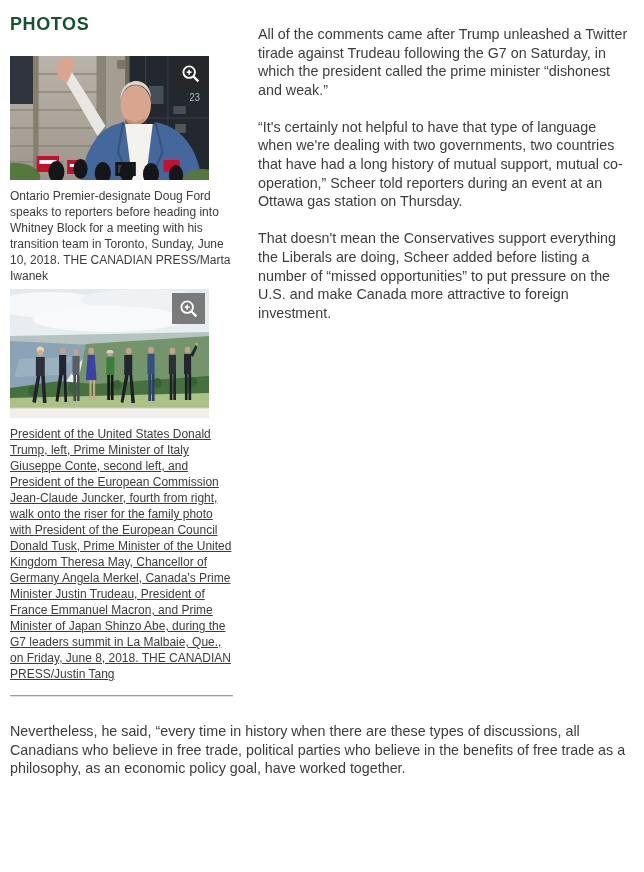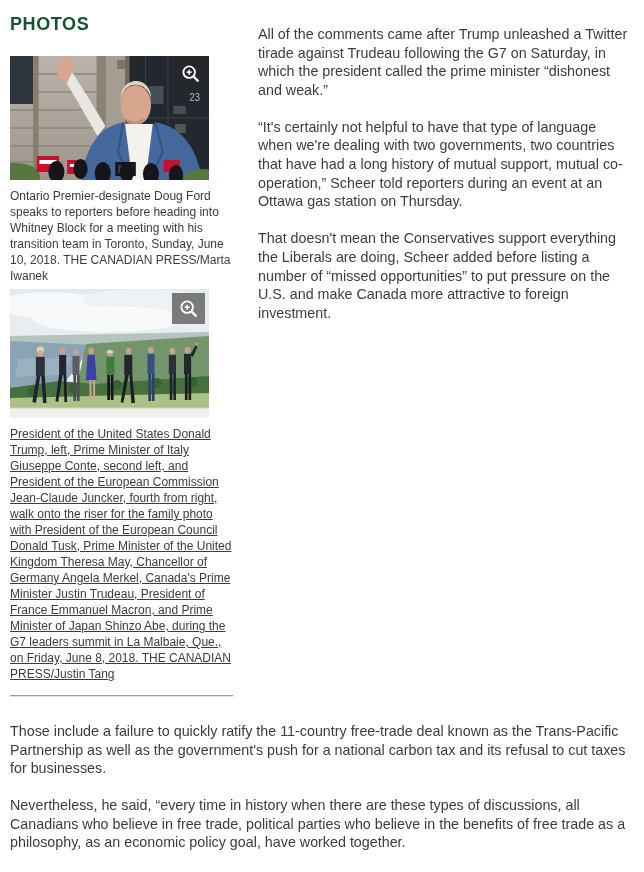--- a/index.html
+++ b/index.html
@@ -240,15 +240,14 @@
   </aside>
 
   <div class="article-col">
     <p>All of the comments came after Trump unleashed a Twitter tirade against Trudeau following the G7 on Saturday, in which the president called the prime minister “dishonest and weak.”</p>
     <p>“It's certainly not helpful to have that type of language when we're dealing with two governments, two countries that have had a long history of mutual support, mutual co-operation,” Scheer told reporters during an event at an Ottawa gas station on Thursday.</p>
     <p>That doesn't mean the Conservatives support everything the Liberals are doing, Scheer added before listing a number of “missed opportunities” to put pressure on the U.S. and make Canada more attractive to foreign investment.</p>
   </div>
 </div>
 
 <div class="article-full">
-  <p>Those include a failure to quickly ratify the 11-country free-trade deal known as the Trans-Pacific Partnership as well as the government's push for a national carbon tax and its refusal to cut taxes for businesses.</p>
   <p>Nevertheless, he said, “every time in history when there are these types of discussions, all Canadians who believe in free trade, political parties who believe in the benefits of free trade as a philosophy, as an economic policy goal, have worked together.</p>
 </div>
 
 </body></html>

